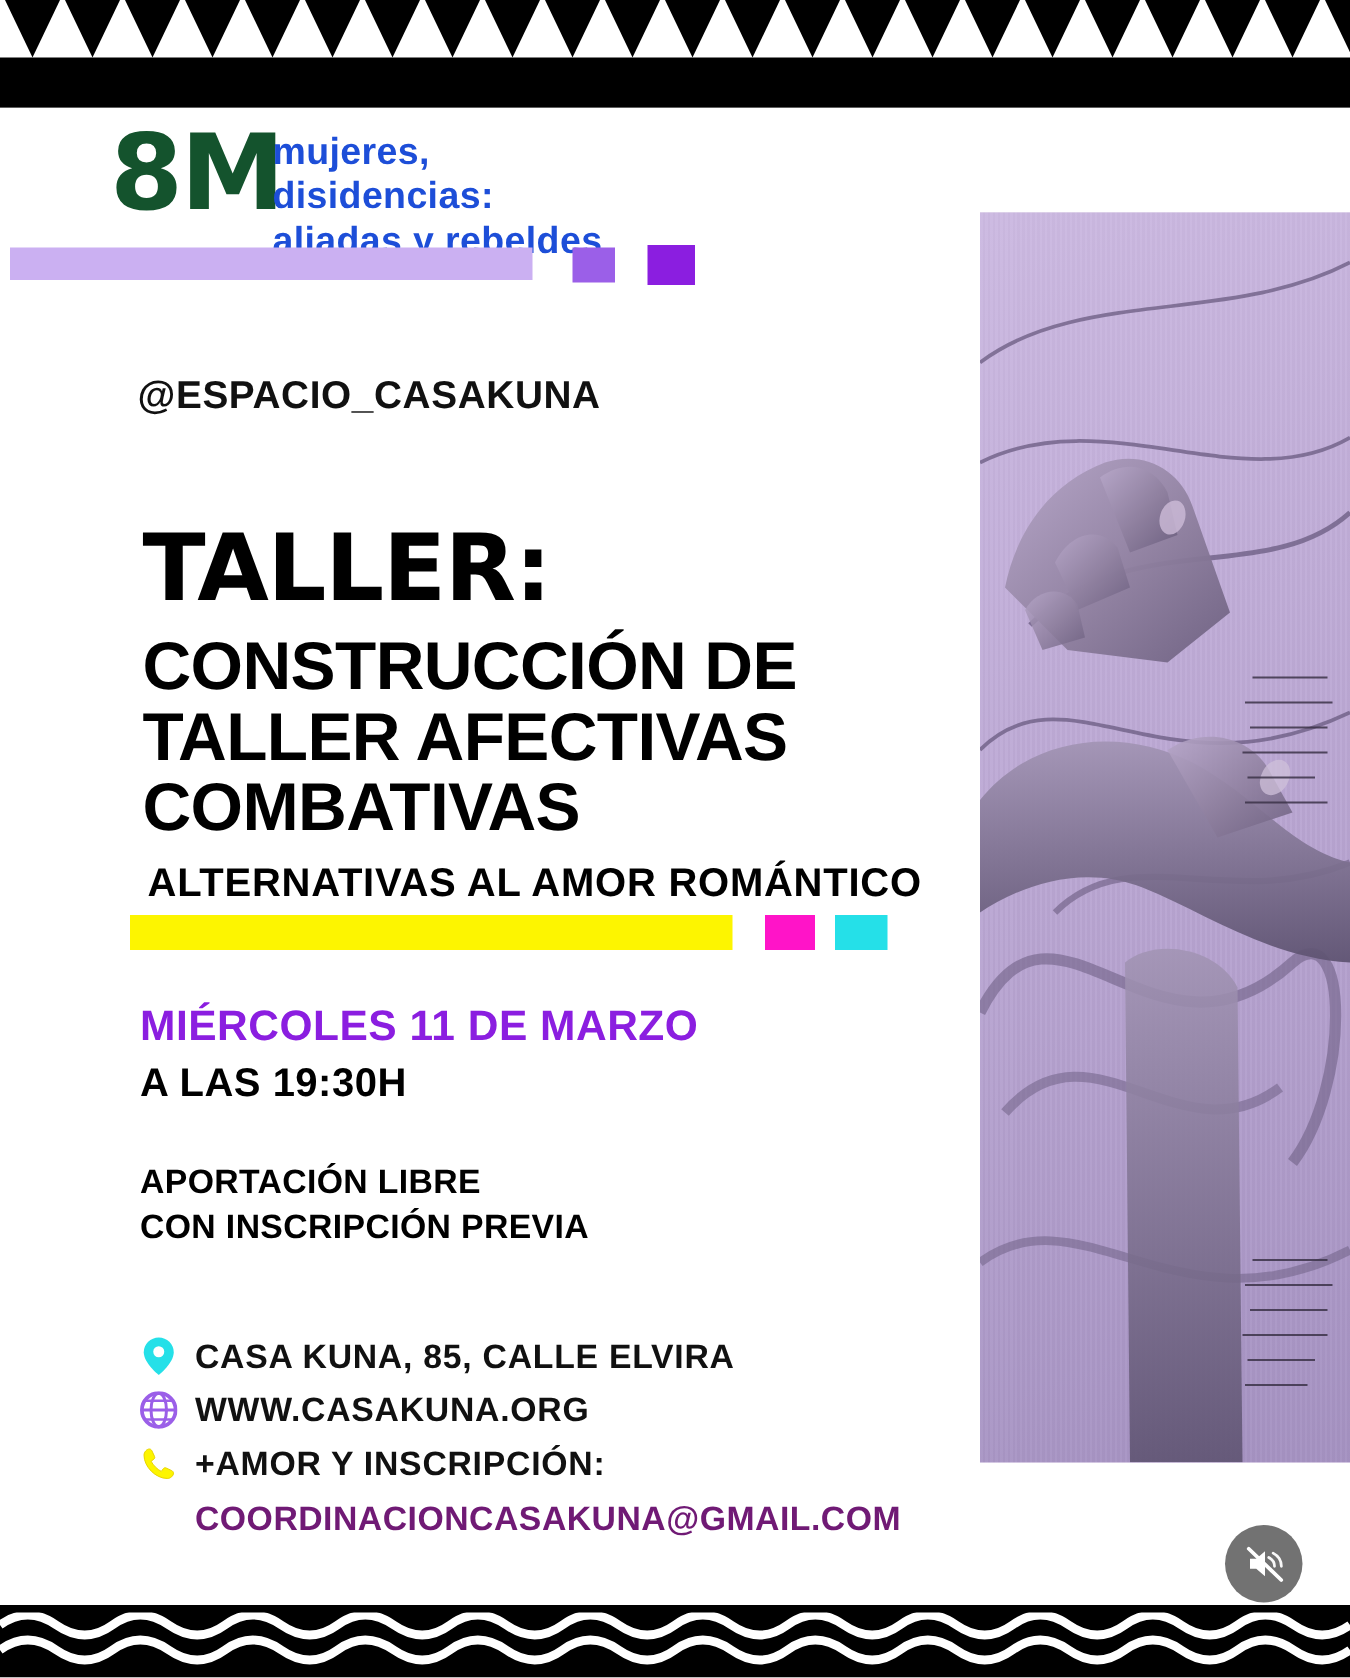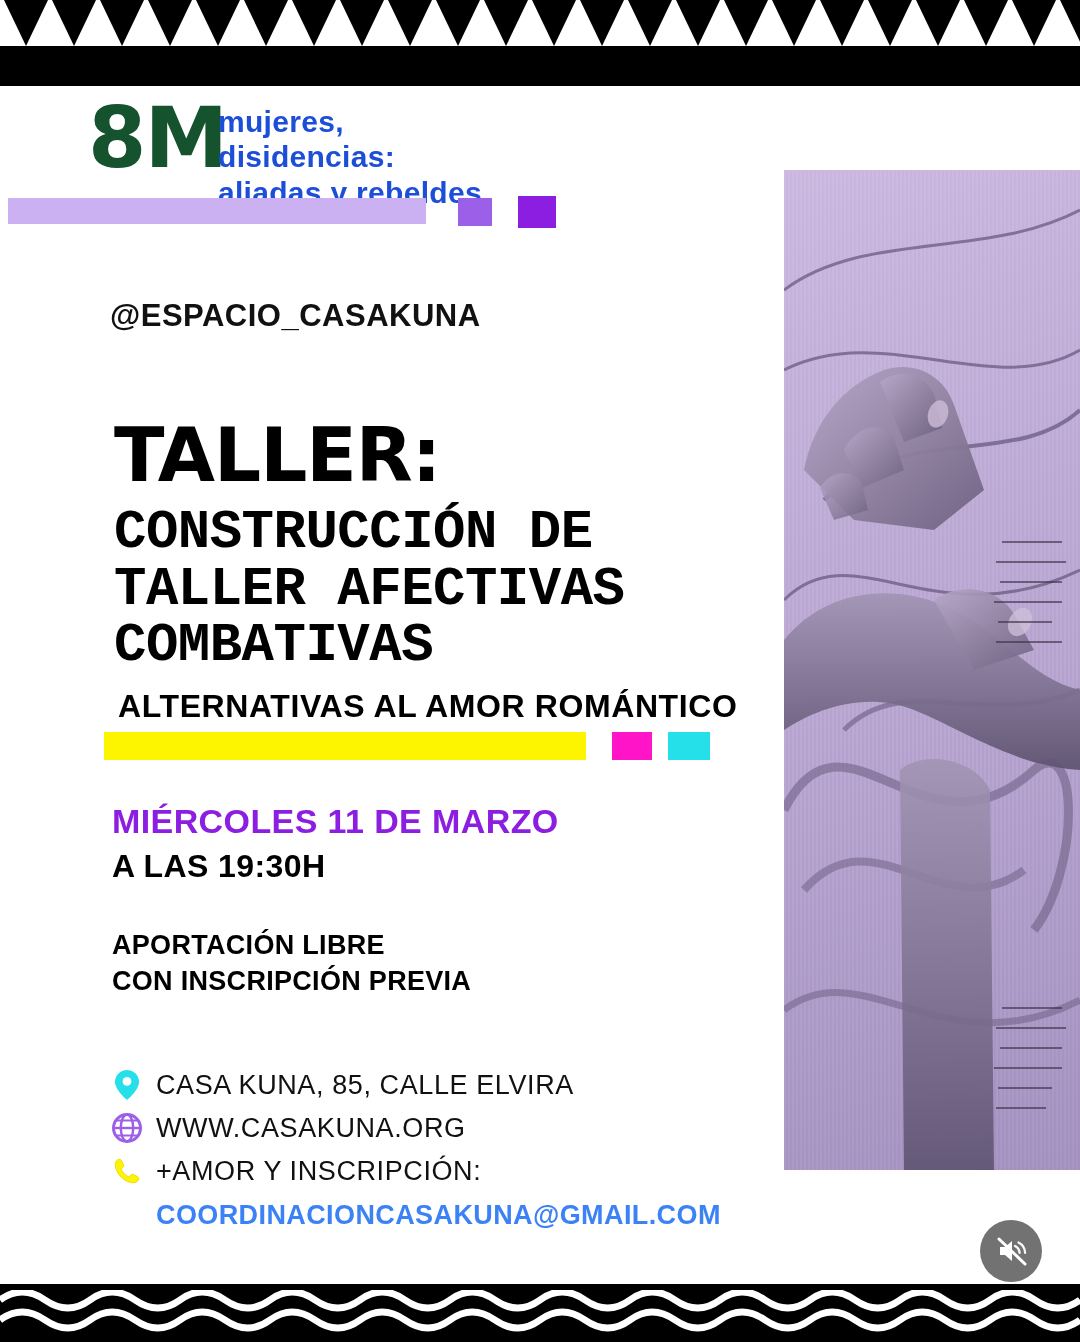--- a/index.html
+++ b/index.html
@@ -140,21 +140,21 @@
   }
   .title-sub {
     position: absolute;
     left: 114px; top: 505px;
     width: 640px;
     font-size: 54px;
     font-weight: bold;
     color: #000;
     line-height: 1.05;
     letter-spacing: -0.5px;
-    font-family: Liberation Mono, monospace;
+    font-family: Liberation Sans, sans-serif;
   }
   .title-alt {
     position: absolute;
     left: 118px; top: 688px;
     font-size: 32px;
     font-weight: bold;
     color: #000;
     letter-spacing: 0.6px;
   }
 
@@ -226,31 +226,31 @@
     left: 0; top: 0;
     width: 34px; height: 34px;
     display: flex;
     align-items: center;
     justify-content: center;
   }
   .crow .ctext {
     position: absolute;
     left: 46px; top: 0;
     font-size: 27px;
-    font-weight: normal;
+    font-weight: bold;
     color: #111;
     letter-spacing: 0.6px;
     line-height: 34px;
   }
   .email-line {
     position: absolute;
     left: 156px; top: 1200px;
     font-size: 27px;
     font-weight: bold;
-    color: #3b82f6;
+    color: #701a75;
     letter-spacing: 0.4px;
   }
 
   
   .photo {
     position: absolute;
     left: 784px; top: 170px;
     width: 296px; height: 1000px;
     overflow: hidden;
     background: #c9b7dd;

